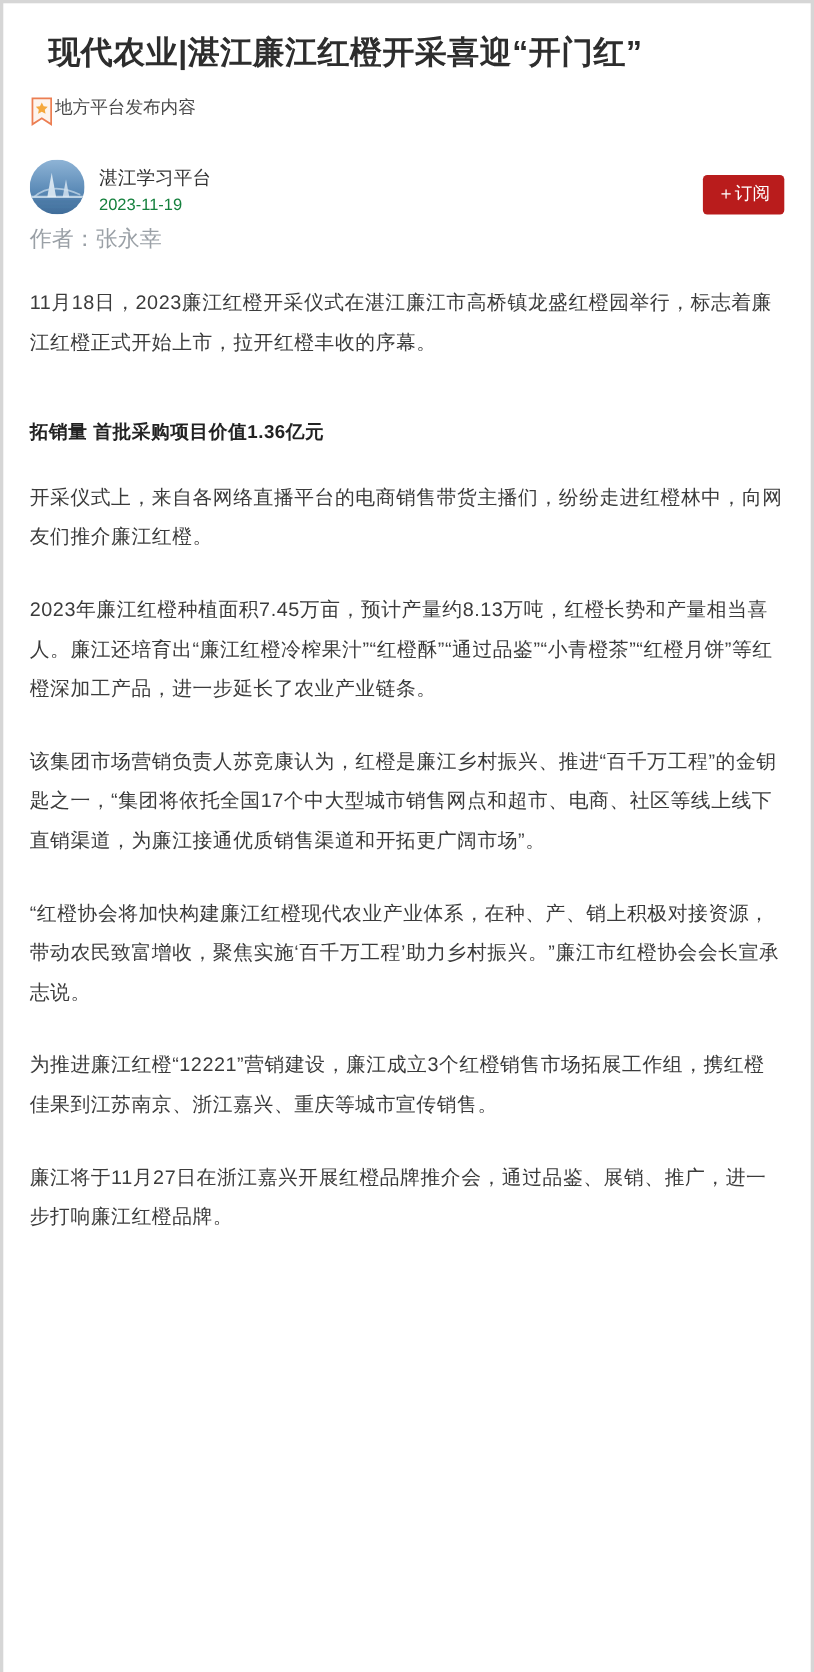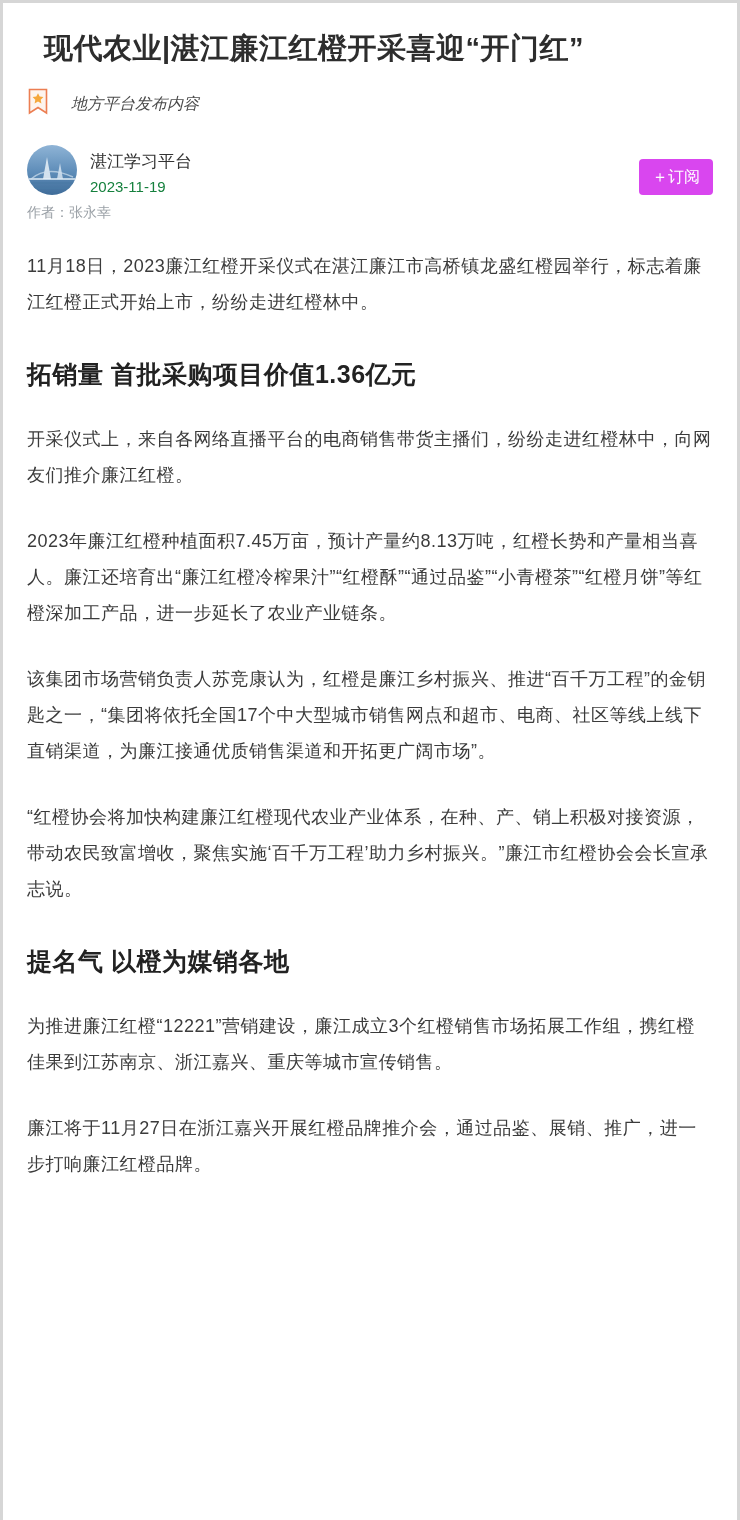--- a/index.html
+++ b/index.html
@@ -19,24 +19,23 @@
   .page-title {
     font-size:29px;
     font-weight:700;
     color:#2d2d2d;
     line-height:1.35;
     margin:0 0 20px 17px;
     letter-spacing:0.5px;
   }
   .badge-row {
     display:flex;
-    align-items:flex-end;
-    gap:22px;
+    align-items:flex-start;
+    gap:1px;
     margin:0 0 30px 0;
-    font-style:italic;
   }
   .badge-label { font-size:16px; color:#4a4a4a; }
   .publisher-row {
     display:flex;
     align-items:flex-end;
     margin:0 0 9px 0;
   }
   .avatar {
     width:50px; height:50px;
     border-radius:50%;
@@ -53,36 +52,36 @@
     color:#ffffff;
     font-size:16px;
     line-height:1;
     padding:10px 13px;
     border:none;
     border-radius:4px;
     cursor:pointer;
     font-family:inherit;
   }
   .byline {
-    font-size:14px;
+    font-size:20px;
     color:#9aa0a6;
     margin:0 0 26px 0;
   }
   .article p {
     font-size:18px;
     line-height:36px;
     color:#3b3b3b;
     margin:0 0 30px 0;
     letter-spacing:0.5px;
   }
   .article h2 {
-    font-size:25px;
+    font-size:17px;
     font-weight:700;
     color:#222222;
-    margin:38px 0 30px 0;
+    margin:52px 0 30px 0;
     letter-spacing:0.5px;
   }
   .article > :first-child { margin-top:0; }
 </style>
 </head>
 <body>
 
 <div class="card">
 
   <h1 class="page-title">现代农业|湛江廉江红橙开采喜迎“开门红”</h1>
@@ -112,30 +111,29 @@
         <path d="M16 34 L20 12 L24 34 Z" fill="#e8f1f8" opacity="0.85"></path>
         <path d="M30 34 L33 18 L36 34 Z" fill="#dce9f4" opacity="0.8"></path>
         <path d="M4 34 Q20 20 46 32" stroke="#cfe0ee" stroke-width="1.4" fill="none" opacity="0.7"></path>
         <path d="M0 38 H50 M0 43 H50" stroke="#4a7aa6" stroke-width="2" opacity="0.6"></path>
       </svg>
     </span>
     <div class="pub-info">
       <div class="pub-name">湛江学习平台</div>
       <div class="pub-date">2023-11-19</div>
     </div>
-    <button class="subscribe-btn" style="background: #d946ef;">＋订阅</button>
+    <button class="subscribe-btn" style="background: #b91c1c;">＋订阅</button>
   </div>
 
   <div class="byline">作者：张永幸</div>
 
   <div class="article" id="article-blocks">
-      <p>11月18日，2023廉江红橙开采仪式在湛江廉江市高桥镇龙盛红橙园举行，标志着廉江红橙正式开始上市，纷纷走进红橙林中。</p>
+      <p>11月18日，2023廉江红橙开采仪式在湛江廉江市高桥镇龙盛红橙园举行，标志着廉江红橙正式开始上市，拉开红橙丰收的序幕。</p>
       <h2>拓销量 首批采购项目价值1.36亿元</h2>
       <p>开采仪式上，来自各网络直播平台的电商销售带货主播们，纷纷走进红橙林中，向网友们推介廉江红橙。</p>
       <p>2023年廉江红橙种植面积7.45万亩，预计产量约8.13万吨，红橙长势和产量相当喜人。廉江还培育出“廉江红橙冷榨果汁”“红橙酥”“通过品鉴”“小青橙茶”“红橙月饼”等红橙深加工产品，进一步延长了农业产业链条。</p>
       <p>该集团市场营销负责人苏竞康认为，红橙是廉江乡村振兴、推进“百千万工程”的金钥匙之一，“集团将依托全国17个中大型城市销售网点和超市、电商、社区等线上线下直销渠道，为廉江接通优质销售渠道和开拓更广阔市场”。</p>
       <p>“红橙协会将加快构建廉江红橙现代农业产业体系，在种、产、销上积极对接资源，带动农民致富增收，聚焦实施‘百千万工程’助力乡村振兴。”廉江市红橙协会会长宣承志说。</p>
-      <h2>提名气 以橙为媒销各地</h2>
       <p>为推进廉江红橙“12221”营销建设，廉江成立3个红橙销售市场拓展工作组，携红橙佳果到江苏南京、浙江嘉兴、重庆等城市宣传销售。</p>
       <p>廉江将于11月27日在浙江嘉兴开展红橙品牌推介会，通过品鉴、展销、推广，进一步打响廉江红橙品牌。</p>
     </div>
 
 </div>
 
 </body></html>

